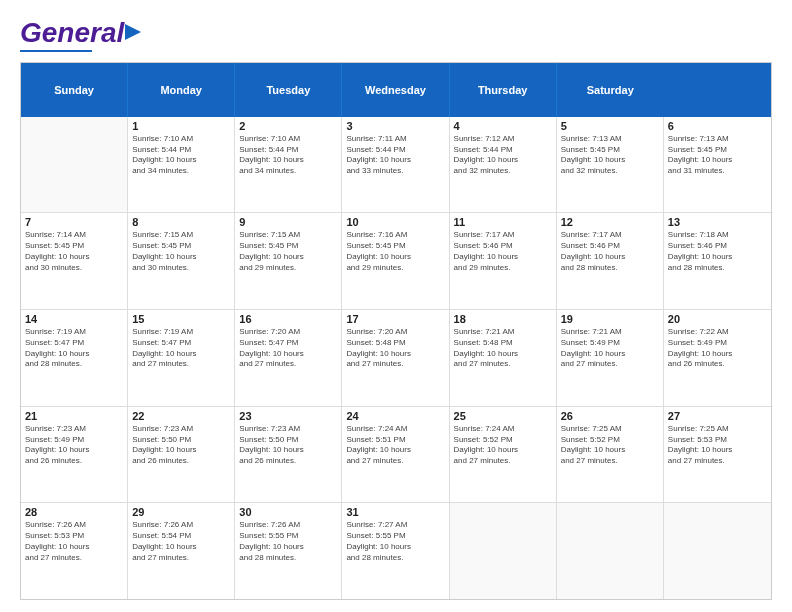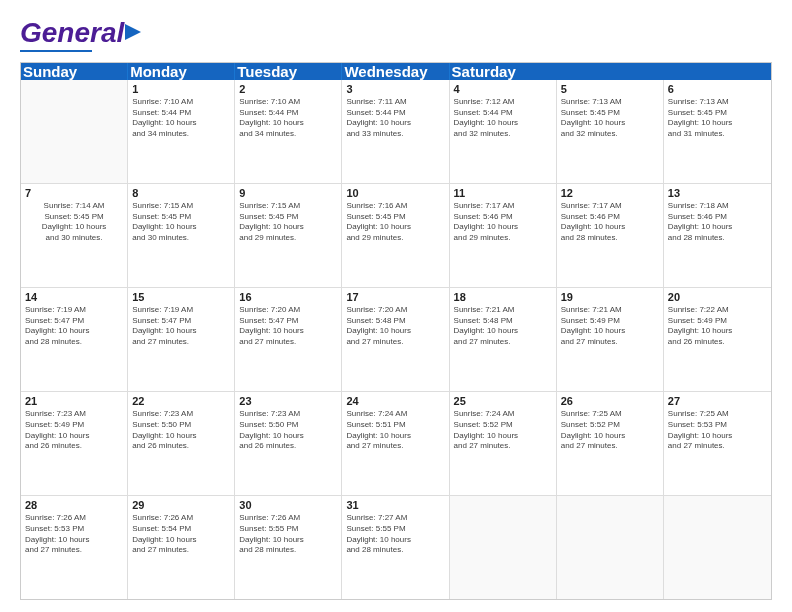--- a/index.html
+++ b/index.html
@@ -43,24 +43,24 @@
       flex-direction: column;
       border: 1px solid #ccc;
     }
     .cal-header {
       display: grid;
       grid-template-columns: repeat(7, 1fr);
       background: #1565c0;
     }
     .cal-header-cell {
       color: #fff;
-      font-size: 15px;
+      font-size: 11px;
       font-weight: bold;
-      text-align: left;
-      padding: 0 2px;
+      text-align: center;
+      padding: 21px 2px;
       border-right: 1px solid #1976d2;
     }
     .cal-header-cell:last-child { border-right: none; }
     .cal-body {
       flex: 1;
       display: flex;
       flex-direction: column;
     }
     .cal-row {
       display: grid;
@@ -125,20 +125,21 @@
       <h2></h2>
     </div>
   </div>
 
   <div class="calendar">
     <div class="cal-header">
     <div class="cal-header-cell">Sunday</div>
         <div class="cal-header-cell">Monday</div>
         <div class="cal-header-cell">Tuesday</div>
         <div class="cal-header-cell">Wednesday</div>
+        <div class="cal-header-cell">Thursday</div>
         <div class="cal-header-cell">Saturday</div>
       </div>
     <div class="cal-body">
     <div class="cal-row">
           <div class="cal-cell empty"></div>
           <div class="cal-cell">
             <span class="day-num">1</span>
             <div class="cell-info" style="white-space: pre-line;">Sunrise: 7:10 AM
 Sunset: 5:44 PM
 Daylight: 10 hours
@@ -176,21 +177,21 @@
             <span class="day-num">6</span>
             <div class="cell-info" style="white-space: pre-line;">Sunrise: 7:13 AM
 Sunset: 5:45 PM
 Daylight: 10 hours
 and 31 minutes.</div>
           </div>
         </div>
         <div class="cal-row">
           <div class="cal-cell">
             <span class="day-num">7</span>
-            <div class="cell-info" style="white-space: pre-line; text-align: center;">Sunrise: 7:14 AM
+            <div class="cell-info" style="white-space: pre-line;">Sunrise: 7:14 AM
 Sunset: 5:45 PM
 Daylight: 10 hours
 and 30 minutes.</div>
           </div>
           <div class="cal-cell">
             <span class="day-num">8</span>
             <div class="cell-info" style="white-space: pre-line;">Sunrise: 7:15 AM
 Sunset: 5:45 PM
 Daylight: 10 hours
 and 30 minutes.</div>

